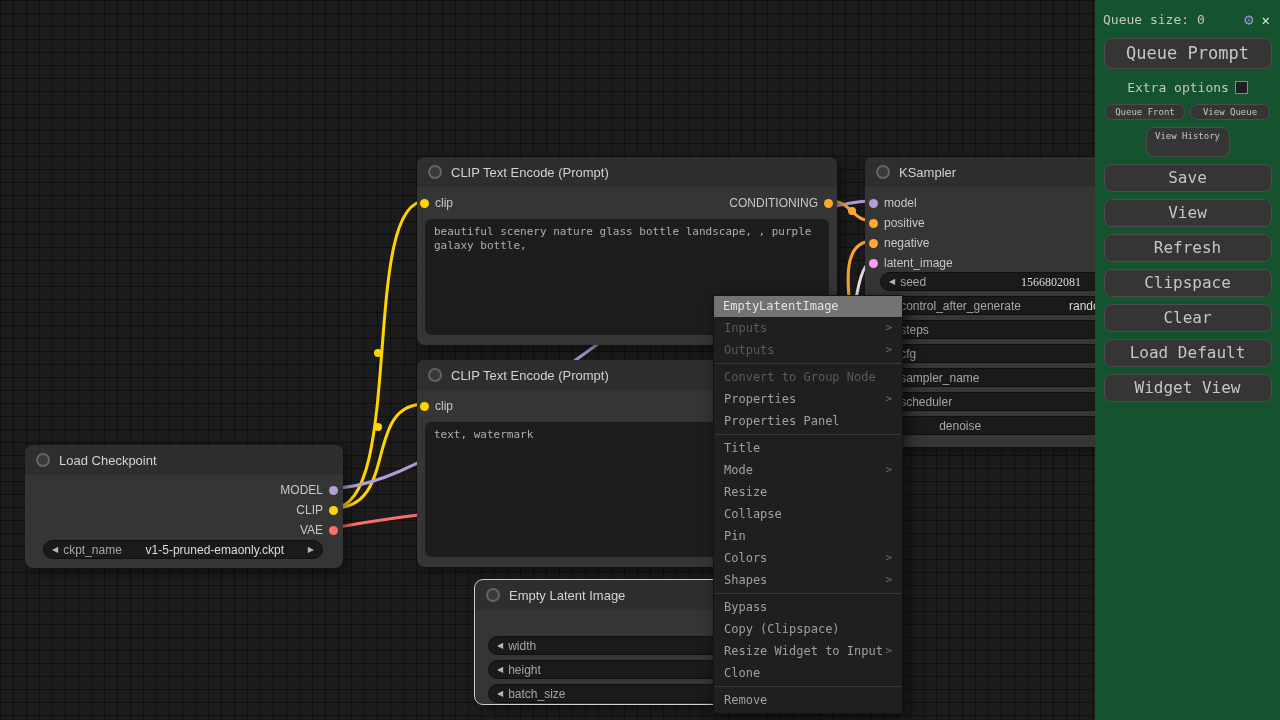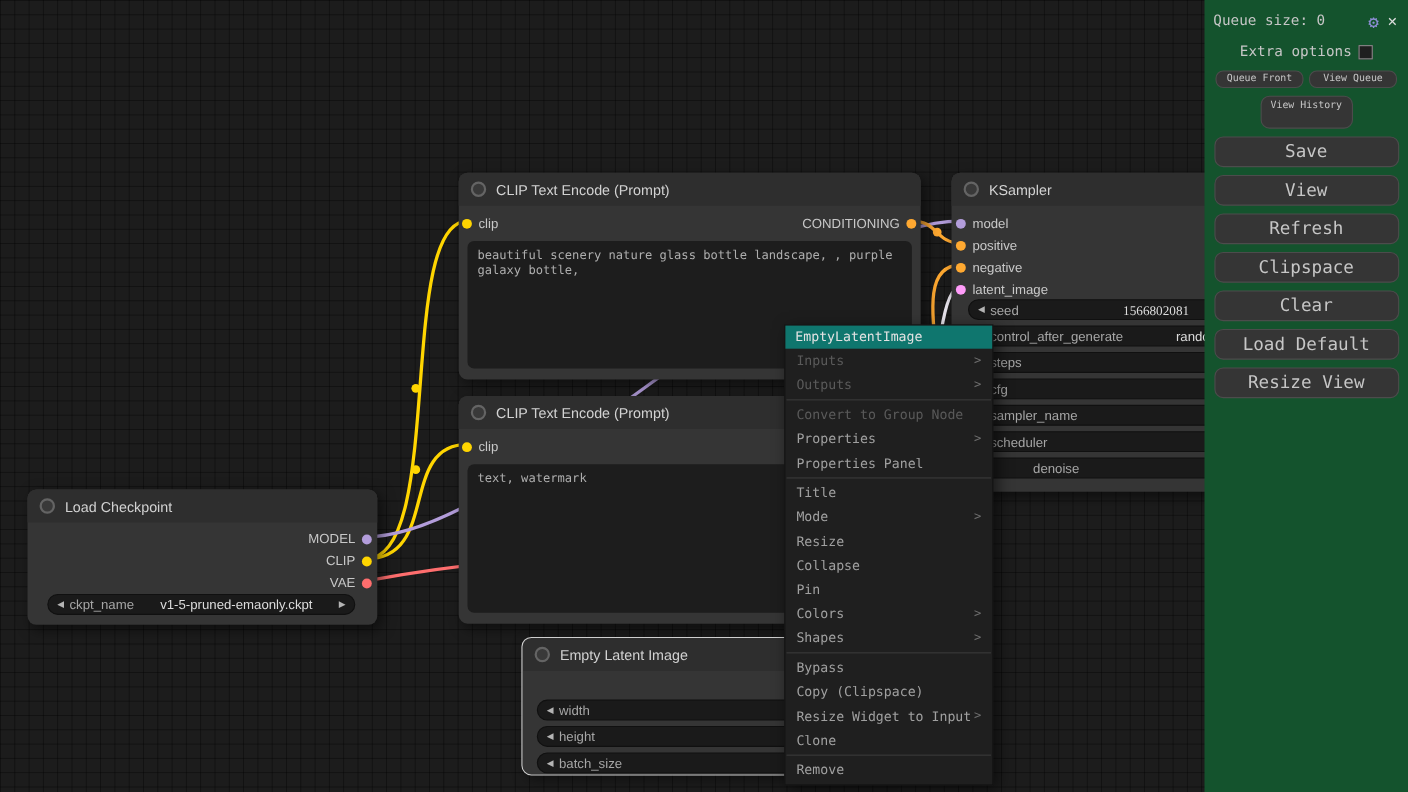--- a/index.html
+++ b/index.html
@@ -44,21 +44,21 @@
   .wlabel{color:#a6a6a6;}
   .wvalue{color:#dcdcdc;}
   .wvalue.abs{position:absolute;top:2px;}
   .wvalue.ctr{margin:0 auto;}
 
   
   .ctx{position:absolute;left:713px;top:295px;width:190px;z-index:5;
        background:#1f1f1f;border:1px solid #131313;box-sizing:border-box;
        box-shadow:4px 4px 14px rgba(0,0,0,.6);padding-bottom:2px;
        font:12px "DejaVu Sans Mono",monospace;}
-  .ctx-title{background:#0f766e;color:#e2e2e2;padding:3px 9px;height:15px;line-height:15px;}
+  .ctx-title{background:#737373;color:#e2e2e2;padding:3px 9px;height:15px;line-height:15px;}
   .ctx-item{display:flex;align-items:center;height:22px;box-sizing:border-box;
             padding:3px 10px;color:#a0a0a0;line-height:16px;}
   .ctx-item.disabled{color:#5a5a5a;}
   .sub-arrow{margin-left:auto;color:#6e6e6e;font-size:11px;}
   .ctx-sep{border-top:1px solid #3a3a3a;margin:2px 1px;height:0;}
 
   
   .sidebar{position:absolute;top:0;right:0;width:185px;height:720px;z-index:10;
            background:#14532d;color:#c6c6c6;
            font-family:"DejaVu Sans Mono",monospace;}
@@ -295,30 +295,31 @@
       <span>Remove</span>
     </div>
   </div>
 
   <div class="sidebar">
     <div class="sb-top">
       <span class="queue-size">Queue size: 0</span>
       <span class="gear">⚙</span>
       <span class="closex">✕</span>
     </div>
+    <div class="sbtn big queue">Queue Prompt</div>
     <div class="extra-row">
       <span>Extra options</span>
       <span class="checkbox"></span>
     </div>
     <div class="small-row">
       <div class="sbtn small">Queue Front</div>
       <div class="sbtn small">View Queue</div>
     </div>
     <div class="sbtn history">View History</div>
     <div class="sbtn big gap">Save</div>
     <div class="sbtn big">View</div>
     <div class="sbtn big">Refresh</div>
     <div class="sbtn big">Clipspace</div>
     <div class="sbtn big">Clear</div>
     <div class="sbtn big">Load Default</div>
-    <div class="sbtn big">Resize View</div>
+    <div class="sbtn big">Widget View</div>
   </div>
 </div>
 
 </body></html>

